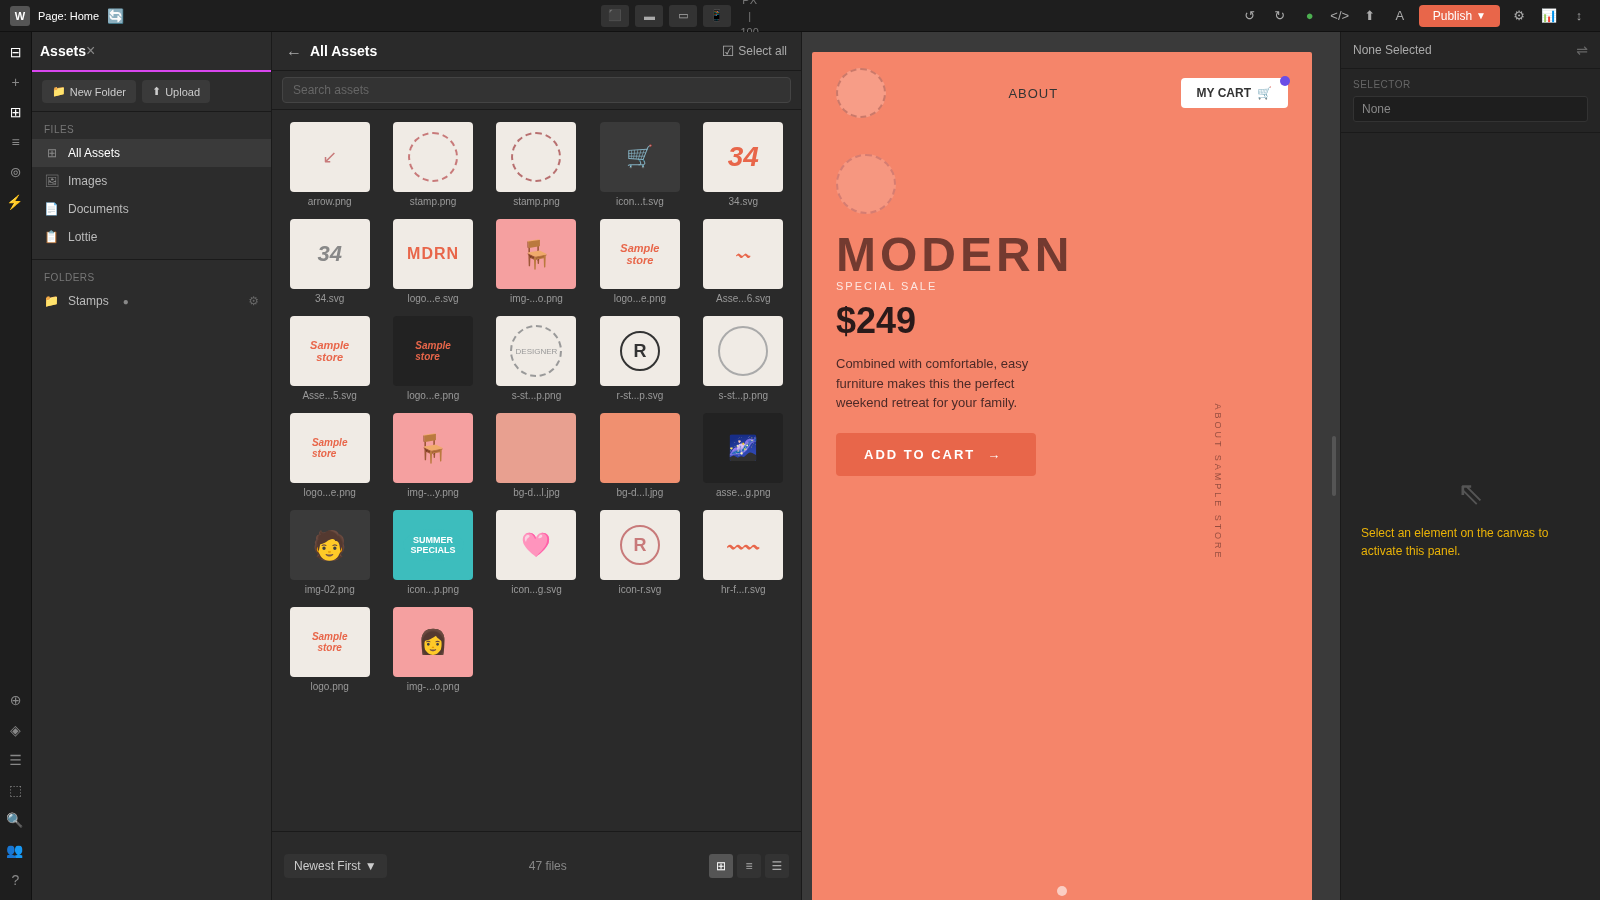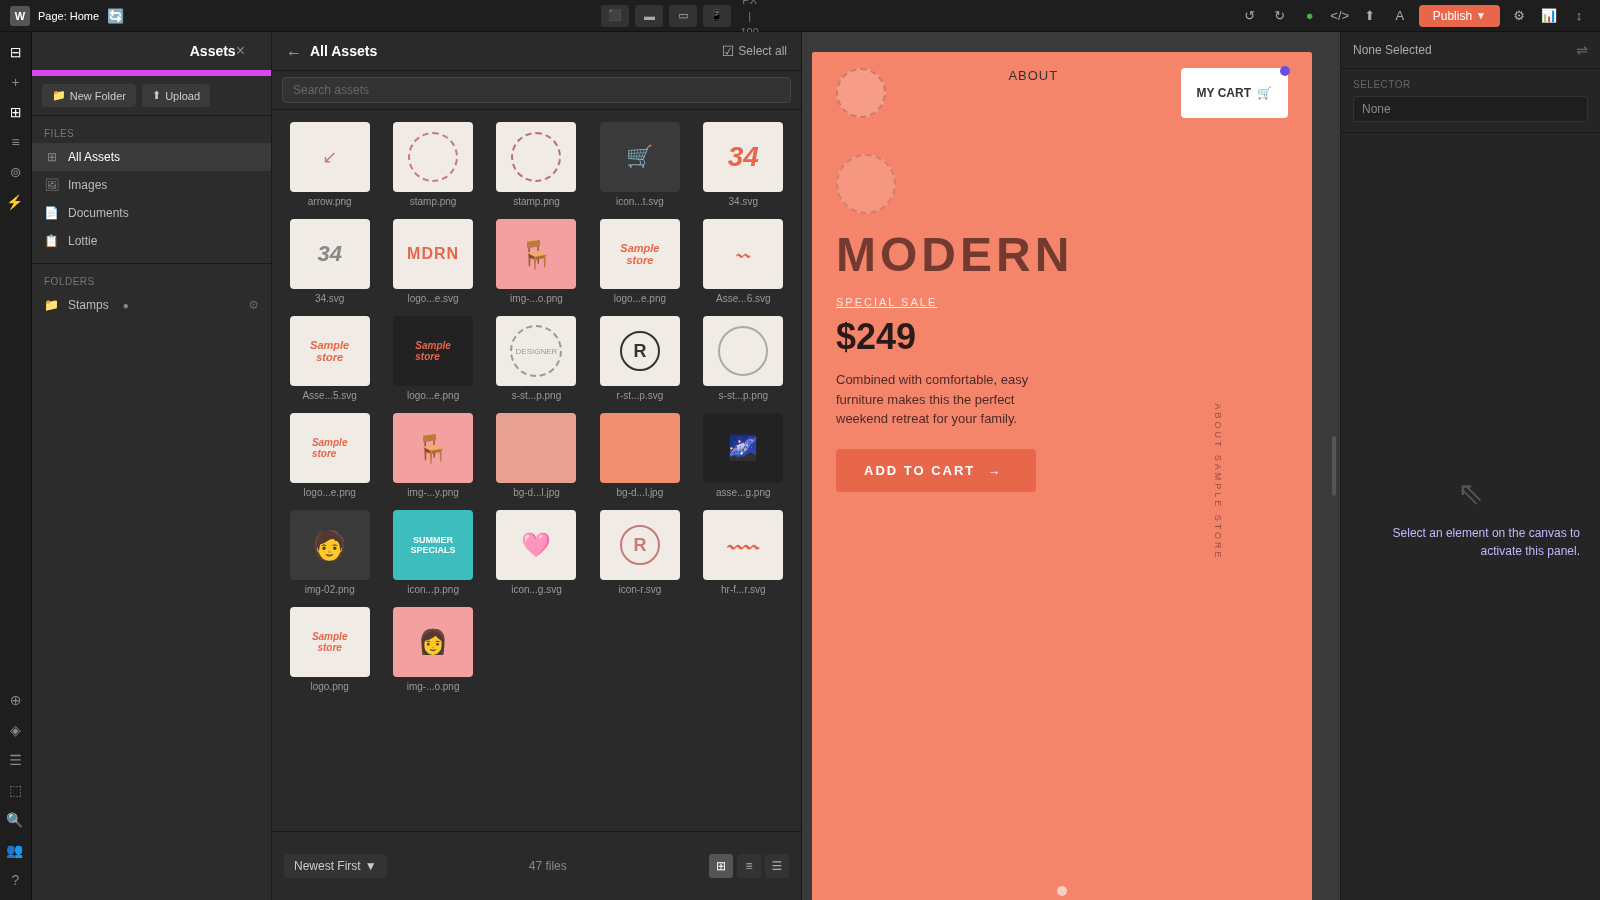--- a/index.html
+++ b/index.html
@@ -23,21 +23,21 @@
     .main { display: flex; flex: 1; overflow: hidden; }
 
     
     .icon-sidebar { width: 32px; background: #1e1e1e; display: flex; flex-direction: column; align-items: center; padding: 6px 0; gap: 2px; border-right: 1px solid #111; flex-shrink: 0; }
     .icon-sidebar-item { width: 28px; height: 28px; display: flex; align-items: center; justify-content: center; color: #888; cursor: pointer; border-radius: 4px; font-size: 14px; }
     .icon-sidebar-item.active { color: #fff; }
     .icon-sidebar-spacer { flex: 1; }
 
     
     .assets-panel { width: 240px; background: #2c2c2c; border-right: 1px solid #1a1a1a; display: flex; flex-direction: column; flex-shrink: 0; }
-    .assets-header { display: flex; align-items: center; justify-content: flex-end; padding: 10px 26px; border-bottom: 6px solid #d946ef; }
+    .assets-header { display: flex; align-items: center; justify-content: flex-start; padding: 10px 8px; border-bottom: 2px solid #d946ef; }
     .assets-title { font-size: 14px; font-weight: 600; color: #fff; }
     .assets-close { color: #888; cursor: pointer; font-size: 16px; }
     .assets-toolbar { display: flex; gap: 6px; padding: 8px 10px; border-bottom: 1px solid #1a1a1a; }
     .assets-btn { display: flex; align-items: center; gap: 4px; background: #3a3a3a; border: none; color: #ccc; padding: 5px 10px; border-radius: 4px; cursor: pointer; font-size: 11px; }
     .assets-nav { padding: 8px 0; }
     .assets-section-label { font-size: 10px; color: #777; padding: 4px 12px; text-transform: uppercase; letter-spacing: 0.5px; }
     .assets-nav-item { display: flex; align-items: center; gap: 8px; padding: 6px 12px; cursor: pointer; color: #bbb; font-size: 12px; }
     .assets-nav-item.active { background: #3a3a3a; color: #fff; }
     .assets-nav-icon { width: 16px; height: 16px; display: flex; align-items: center; justify-content: center; font-size: 12px; color: #888; }
     .assets-folders { border-top: 1px solid #1a1a1a; padding: 8px 0; }
@@ -69,44 +69,44 @@
     .assets-count { font-size: 12px; color: #888; }
     .assets-view-btns { display: flex; gap: 4px; }
     .assets-view-btn { width: 24px; height: 24px; background: #333; border-radius: 3px; display: flex; align-items: center; justify-content: center; cursor: pointer; color: #aaa; font-size: 12px; }
     .assets-view-btn.active { background: #555; color: #fff; }
 
     
     .canvas-area { flex: 1; background: #3a3a3a; position: relative; overflow: hidden; }
     .website-preview { width: 500px; height: 860px; background: #f5856a; position: absolute; top: 20px; left: 10px; border-radius: 2px; overflow: hidden; }
 
     
-    .site-header { display: flex; justify-content: space-between; padding: 16px 24px; }
+    .site-header { display: flex; align-items: center; justify-content: space-between; padding: 16px 24px; }
     .site-nav { color: #333; font-size: 13px; font-weight: 500; letter-spacing: 1px; }
     .site-cart-btn { background: #fff; color: #333; padding: 8px 16px; border-radius: 4px; font-size: 12px; font-weight: 600; display: flex; align-items: center; gap: 6px; position: relative; }
     .cart-dot { width: 10px; height: 10px; background: #6b4ee6; border-radius: 50%; position: absolute; top: -2px; right: -2px; }
     .site-hero { padding: 20px 24px 0; }
-    .site-big-text { font-size: 56px; font-weight: 900; color: #2a1a1a; letter-spacing: 3px; line-height: 1; margin-bottom: 16px; opacity: 0.85; }
-    .site-sale-badge { font-size: 11px; color: #fff; letter-spacing: 2px; margin-bottom: 8px; opacity: 0.8; text-decoration: underline; }
+    .site-big-text { font-size: 56px; font-weight: 900; color: #2a1a1a; letter-spacing: 3px; line-height: 1; margin-bottom: 0; opacity: 0.85; }
+    .site-sale-badge { font-size: 11px; color: #fff; letter-spacing: 2px; margin-bottom: 8px; opacity: 0.8; }
     .site-price { font-size: 36px; font-weight: 700; color: #2a1a1a; margin-bottom: 12px; }
     .site-desc { font-size: 13px; color: #3a2020; line-height: 1.5; max-width: 200px; margin-bottom: 20px; opacity: 0.9; }
     .site-add-btn { background: #e8664a; color: #fff; padding: 14px 28px; border-radius: 4px; font-size: 13px; font-weight: 700; letter-spacing: 2px; display: flex; align-items: center; gap: 12px; width: 200px; }
     .site-vertical-text { position: absolute; right: 16px; top: 50%; transform: translateY(-50%) rotate(90deg); font-size: 9px; letter-spacing: 3px; color: rgba(50,20,20,0.5); white-space: nowrap; text-transform: uppercase; }
     .site-dot { width: 10px; height: 10px; background: rgba(255,255,255,0.6); border-radius: 50%; position: absolute; bottom: 16px; left: 50%; transform: translateX(-50%); }
 
     
     .right-panel { width: 260px; background: #252525; border-left: 1px solid #1a1a1a; display: flex; flex-direction: column; flex-shrink: 0; }
     .right-panel-header { padding: 10px 12px; border-bottom: 1px solid #1a1a1a; display: flex; align-items: center; justify-content: space-between; }
     .none-selected { font-size: 12px; color: #aaa; font-weight: 500; }
     .right-panel-icon { color: #666; font-size: 14px; cursor: pointer; }
     .selector-section { padding: 10px 12px; border-bottom: 1px solid #1a1a1a; }
     .selector-label { font-size: 10px; color: #666; text-transform: uppercase; letter-spacing: 0.5px; margin-bottom: 6px; }
     .selector-input { width: 100%; background: #1e1e1e; border: 1px solid #333; border-radius: 3px; padding: 5px 8px; color: #888; font-size: 12px; }
     .right-panel-empty { flex: 1; display: flex; flex-direction: column; align-items: center; justify-content: center; gap: 12px; padding: 20px; }
     .cursor-icon { font-size: 32px; color: #555; }
-    .right-panel-hint { font-size: 12px; color: #c4b5fd; text-align: right; line-height: 1.5; }
+    .right-panel-hint { font-size: 12px; color: #eab308; text-align: left; line-height: 1.5; }
 
     
     .thumb-arrow { font-size: 18px; color: #c87a7a; }
     .thumb-circle { width: 50px; height: 50px; border: 2px dashed #c87a7a; border-radius: 50%; }
     .thumb-cart { font-size: 22px; color: #777; }
     .thumb-34 { font-size: 28px; font-weight: 900; color: #e8664a; font-style: italic; }
     .thumb-mdrn { font-size: 16px; font-weight: 900; color: #e8664a; letter-spacing: 1px; }
     .thumb-sample { font-size: 11px; color: #e8664a; font-style: italic; font-weight: 700; text-align: center; }
     .thumb-wave { color: #e8664a; font-size: 14px; }
     .thumb-r { width: 40px; height: 40px; border-radius: 50%; border: 2px solid #333; display: flex; align-items: center; justify-content: center; font-size: 18px; font-weight: 700; color: #333; }

